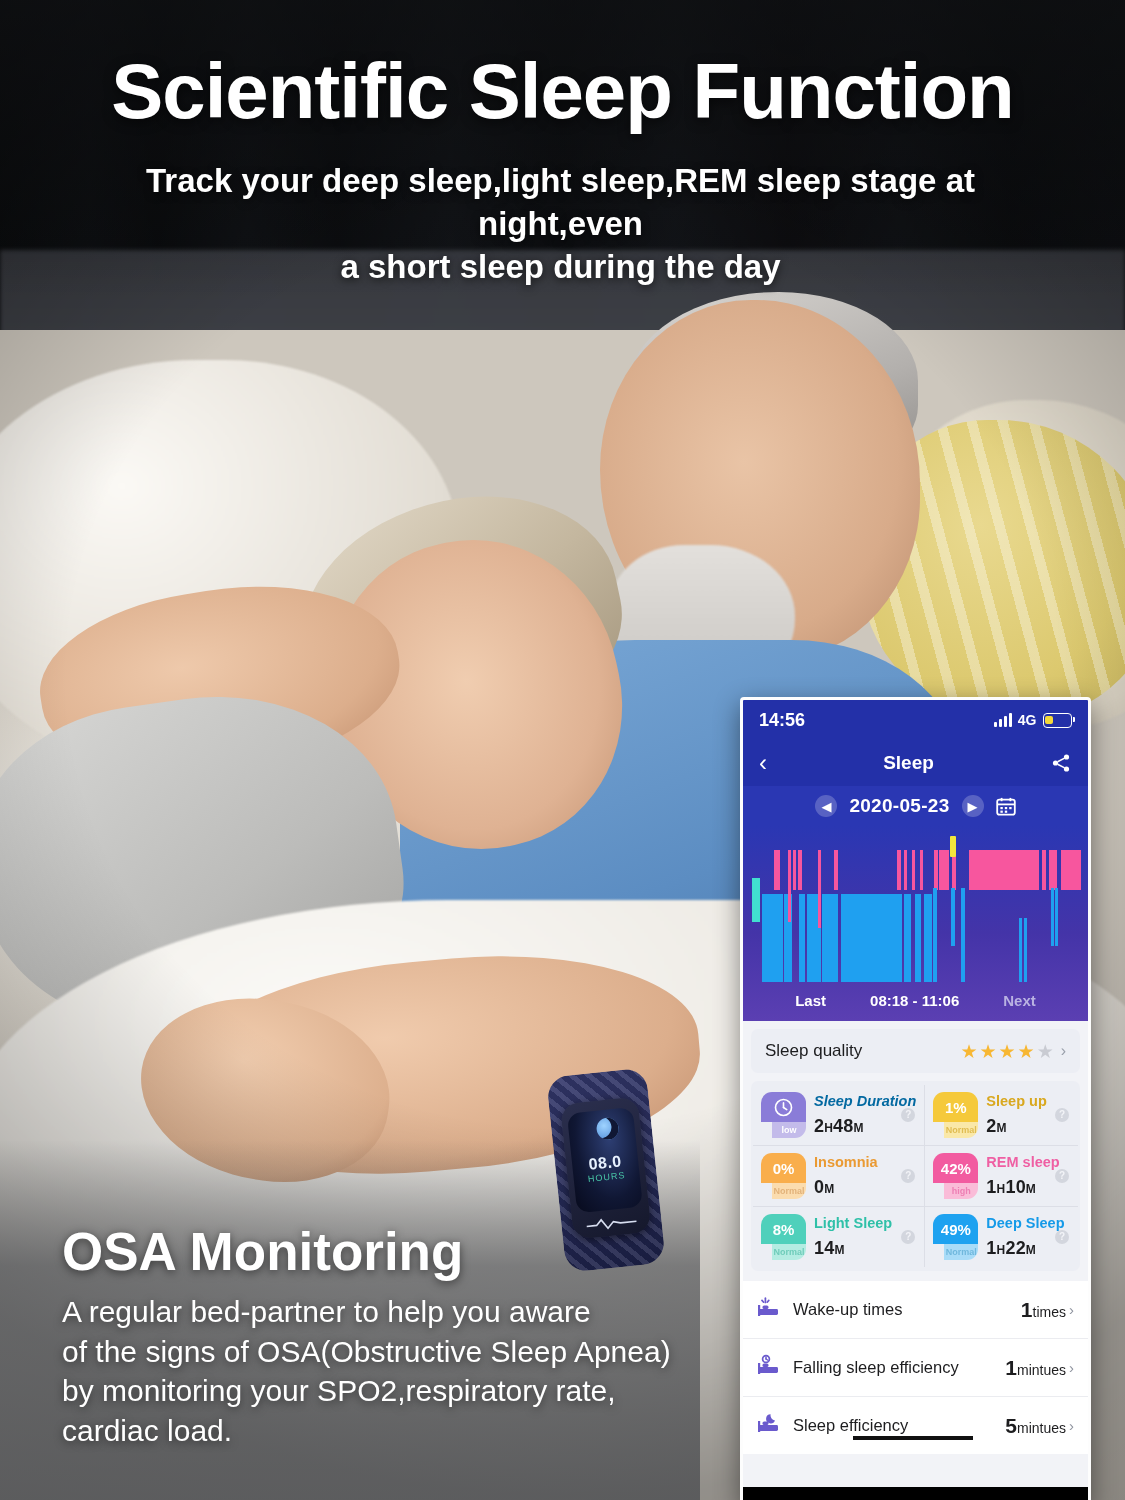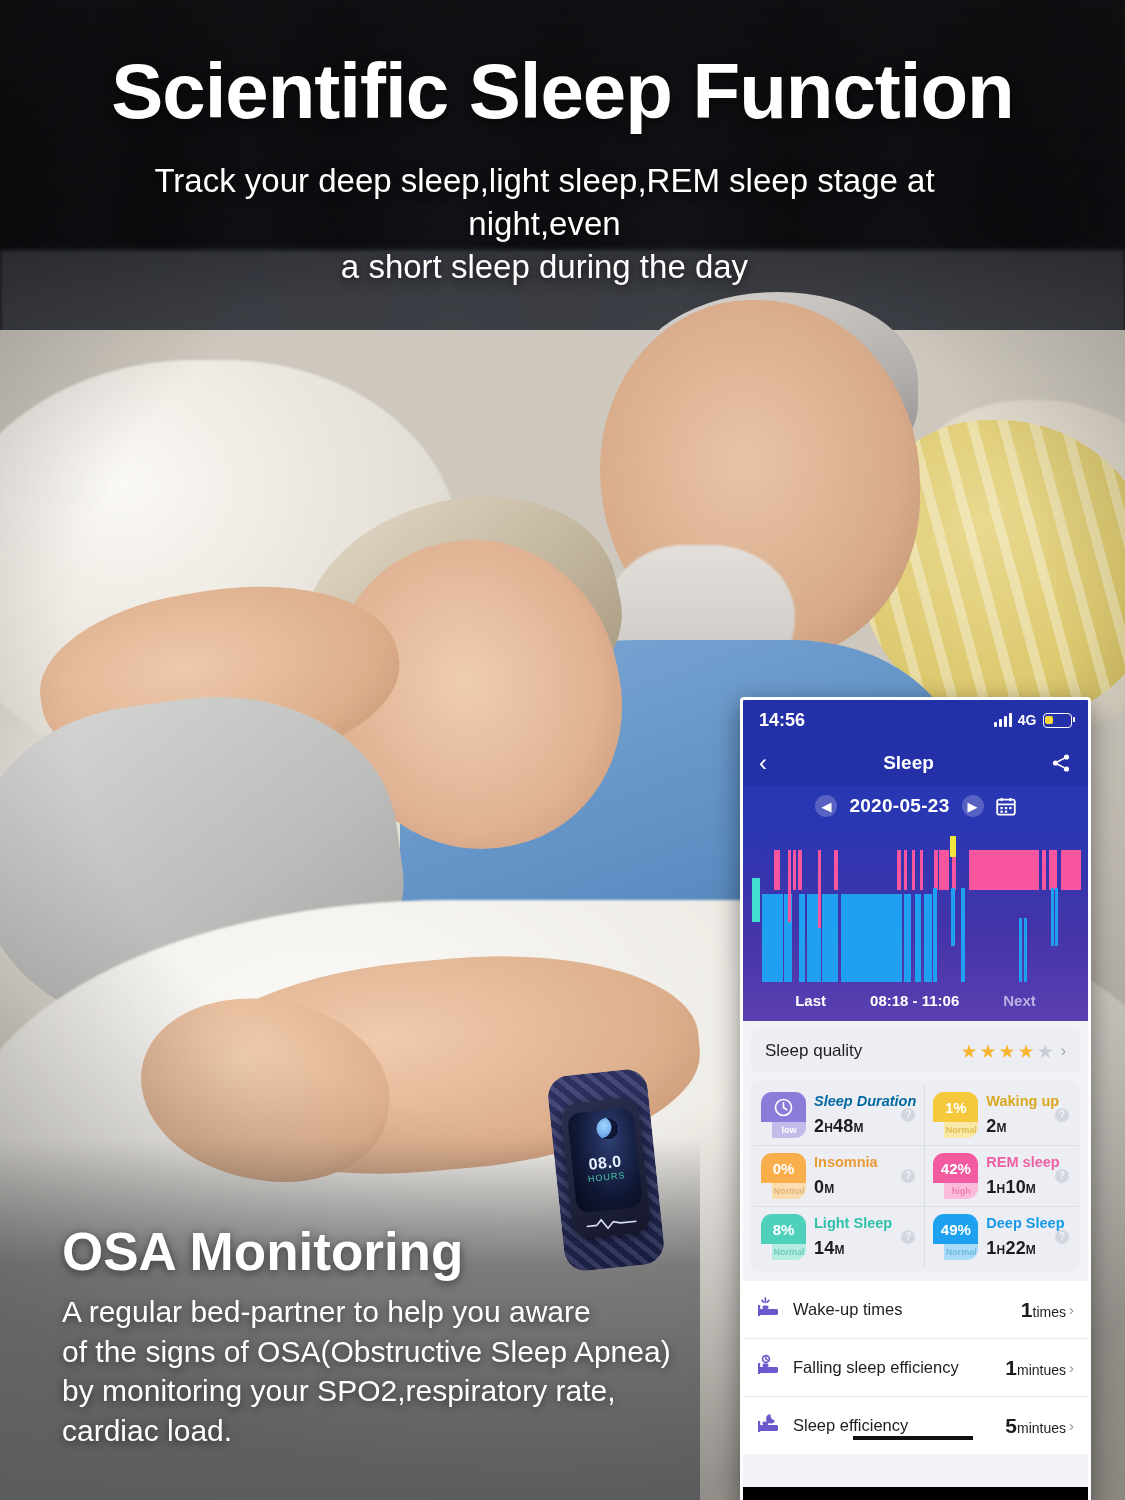--- a/index.html
+++ b/index.html
@@ -114,22 +114,22 @@
     background:linear-gradient(180deg,rgba(70,72,76,0),rgba(72,74,78,.62) 35%,rgba(70,72,76,.72));
   }
 
   
   .headline{
     position:absolute;left:0;top:52px;width:1125px;text-align:center;
     color:#fff;font-size:78px;font-weight:700;letter-spacing:-1px;line-height:1;
     text-shadow:0 3px 12px rgba(0,0,0,.6);
   }
   .subhead{
-    position:absolute;left:92px;top:160px;width:905px;text-align:center;
-    color:#fff;font-size:33px;font-weight:400;line-height:1.3;
+    position:absolute;left:108px;top:160px;width:905px;text-align:center;
+    color:#fff;font-size:33px;font-weight:700;line-height:1.3;
     text-shadow:0 2px 9px rgba(0,0,0,.65);
   }
   .osa-title{
     position:absolute;left:62px;top:1225px;width:640px;
     color:#fff;font-size:53px;font-weight:700;line-height:1;
     text-shadow:0 2px 10px rgba(0,0,0,.55);
   }
   .osa-body{
     position:absolute;left:62px;top:1292px;width:640px;
     color:#fff;font-size:30px;font-weight:400;line-height:1.32;
@@ -484,21 +484,21 @@
             <div class="cell-val">2<small>H</small>48<small>M</small></div>
           </div>
           <div class="info">?</div>
         </div>
         <div class="cell bl">
           <div class="badge">
             <div class="badge-top" style="background: rgb(245, 201, 59);">1%</div>
             <div class="badge-bot" style="background: rgb(250, 232, 168); color: rgb(224, 188, 82);">Normal</div>
           </div>
           <div class="cell-txt">
-            <div class="cell-name" style="color: rgb(217, 168, 31);">Waking up</div>
+            <div class="cell-name" style="color: rgb(217, 168, 31);">Sleep up</div>
             <div class="cell-val">2<small>M</small></div>
           </div>
           <div class="info">?</div>
         </div>
         <div class="cell bt">
           <div class="badge">
             <div class="badge-top" style="background: rgb(249, 174, 76);">0%</div>
             <div class="badge-bot" style="background: rgb(251, 220, 174); color: rgb(226, 178, 122);">Normal</div>
           </div>
           <div class="cell-txt">

